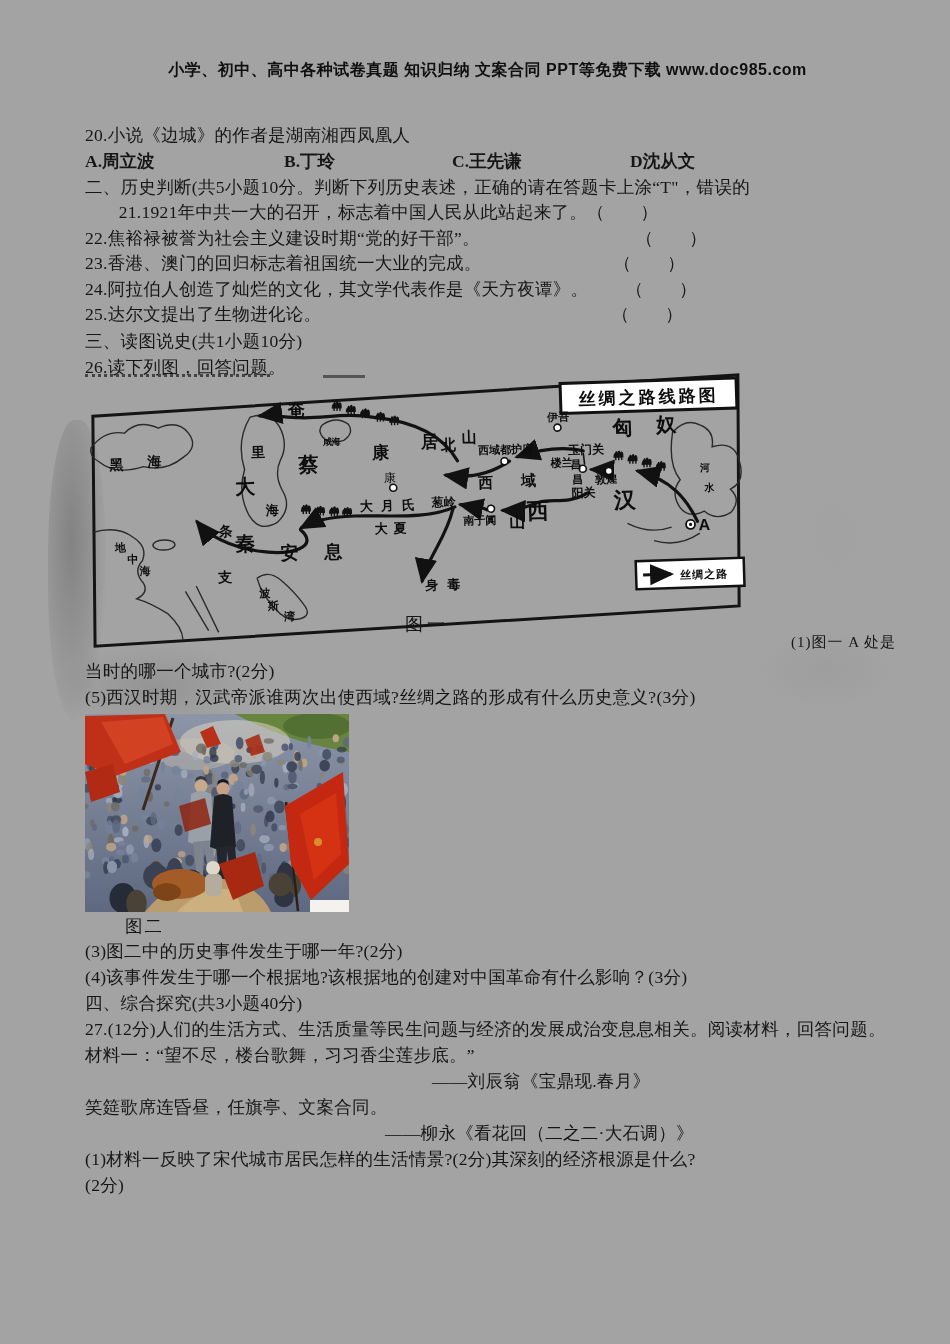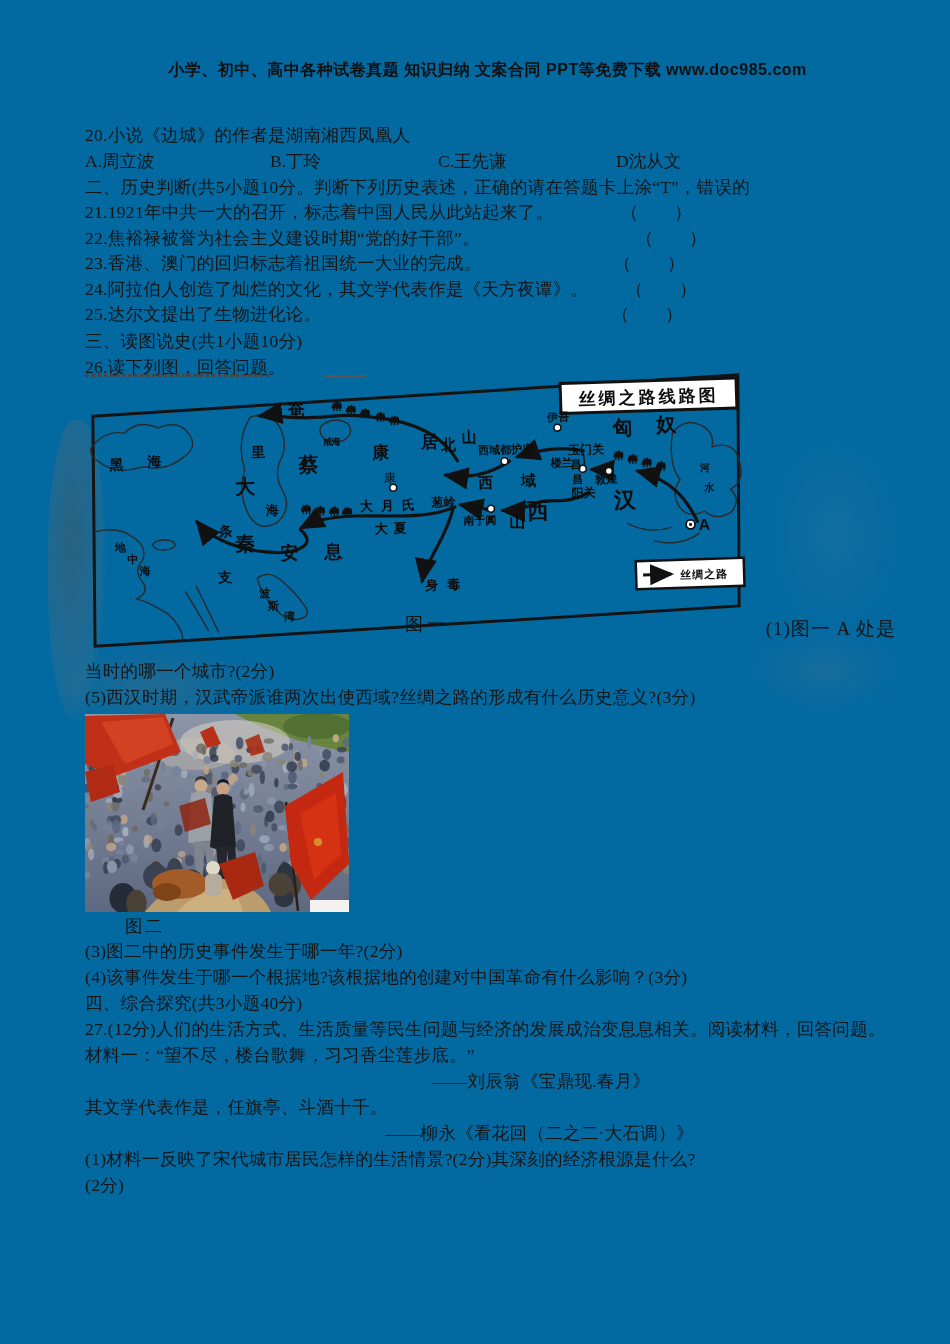--- a/index.html
+++ b/index.html
@@ -1,34 +1,34 @@
 <!DOCTYPE html>
 <html><head>
 <meta charset="utf-8">
 <style>
   html,body{margin:0;padding:0;background:#ffffff;}
-  #page{position:relative;width:950px;height:1344px;background:#0369a1;overflow:hidden;
+  #page{position:relative;width:950px;height:1344px;background:#a3a3a3;overflow:hidden;
         font-family:"Liberation Serif","DejaVu Serif",serif;color:#161616;}
   .content{position:relative;padding:60px 60px 0 85px;}
   .hdr{text-align:center;font-family:"Liberation Sans","DejaVu Sans",sans-serif;
        font-weight:600;font-size:16px;letter-spacing:.5px;color:#101010;}
   .ln{margin:0;font-size:17.5px;line-height:26px;letter-spacing:.3px;white-space:nowrap;}
   .gap-top{margin-top:41px;}
-  .opts{display:flex;font-size:17.5px;line-height:26px;}
+  .opts{display:flex;font-size:17.5px;line-height:26px;font-weight:bold;}
   .opts span{display:inline-block;}
-  .optA{width:185px;} .optB{width:168px;} .optC{width:178px;}
+  .optA{width:185px;} .optB{width:168px;margin-left:14px;} .optC{width:178px;}
   .tfrow{display:flex;justify-content:space-between;font-size:17.5px;line-height:25.5px;letter-spacing:.3px;}
-  .w21{width:607px;} .w22{width:622px;} .w23{width:600px;} .w24{width:612px;} .w25{width:598px;}
+  .w21{width:607px;justify-content:center;} .w22{width:622px;} .w23{width:600px;} .w24{width:612px;} .w25{width:598px;}
   
   .mapwrap{position:relative;height:284px;margin-top:-6px;}
   .mapsvg{position:absolute;left:2px;top:6px;transform:rotate(-1.8deg);transform-origin:50% 50%;}
   .map-dots{position:absolute;left:0;top:0;width:185px;border-top:3px dotted #444;}
   .map-dots2{position:absolute;left:238px;top:1px;width:42px;border-top:3px solid #555;}
   .fig1cap{position:absolute;left:320px;bottom:22px;font-size:18px;letter-spacing:4px;}
-  .q1a{position:absolute;right:-6px;bottom:16px;font-size:19px;letter-spacing:1px;}
+  .q1a{position:absolute;right:-6px;bottom:6px;font-size:15px;letter-spacing:1px;}
   
   .photo{position:relative;width:264px;height:198px;margin-top:4px;}
   .fig2cap{margin:2px 0 0 40px;font-size:17.5px;line-height:24px;letter-spacing:2px;}
   .attr1{padding-left:347px;}
   .attr2{padding-left:300px;}
   
   .smudge{position:absolute;pointer-events:none;}
   .s1{left:48px;top:420px;width:58px;height:300px;border-radius:45%;
       background:radial-gradient(ellipse at 40% 40%, rgba(90,90,90,.45), rgba(120,120,120,.18) 60%, rgba(255,255,255,0) 75%);}
   .s2{left:55px;top:640px;width:200px;height:95px;border-radius:50%;
@@ -518,18 +518,18 @@
       </svg>
     </div>
     <div class="fig2cap">图二</div>
 
     <p class="ln">(3)图二中的历史事件发生于哪一年?(2分)</p>
     <p class="ln">(4)该事件发生于哪一个根据地?该根据地的创建对中国革命有什么影响？(3分)</p>
     <p class="ln">四、综合探究(共3小题40分)</p>
     <p class="ln">27.(12分)人们的生活方式、生活质量等民生问题与经济的发展成治变息息相关。阅读材料，回答问题。</p>
     <p class="ln">材料一：“望不尽，楼台歌舞，习习香尘莲步底。”</p>
     <p class="ln attr1">——刘辰翁《宝鼎现.春月》</p>
-    <p class="ln">其文学代表作是，任旗亭、斗酒十千。</p>
+    <p class="ln">笑筵歌席连昏昼，任旗亭、文案合同。</p>
     <p class="ln attr2">——柳永《看花回（二之二·大石调）》</p>
     <p class="ln">(1)材料一反映了宋代城市居民怎样的生活情景?(2分)其深刻的经济根源是什么?</p>
     <p class="ln">(2分)</p>
   </div>
 </div>
 
 </body></html>

